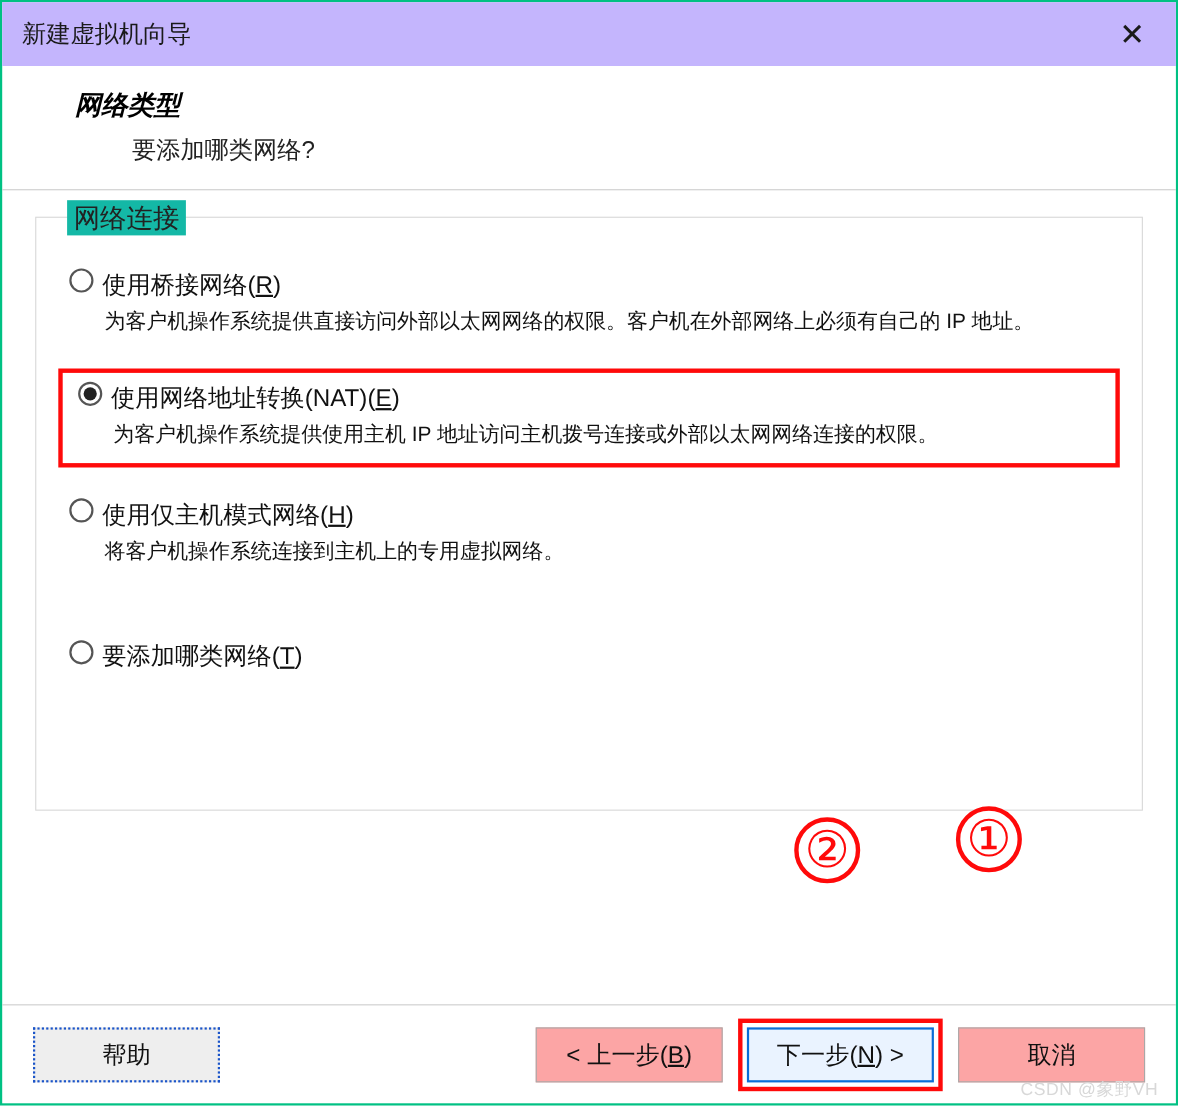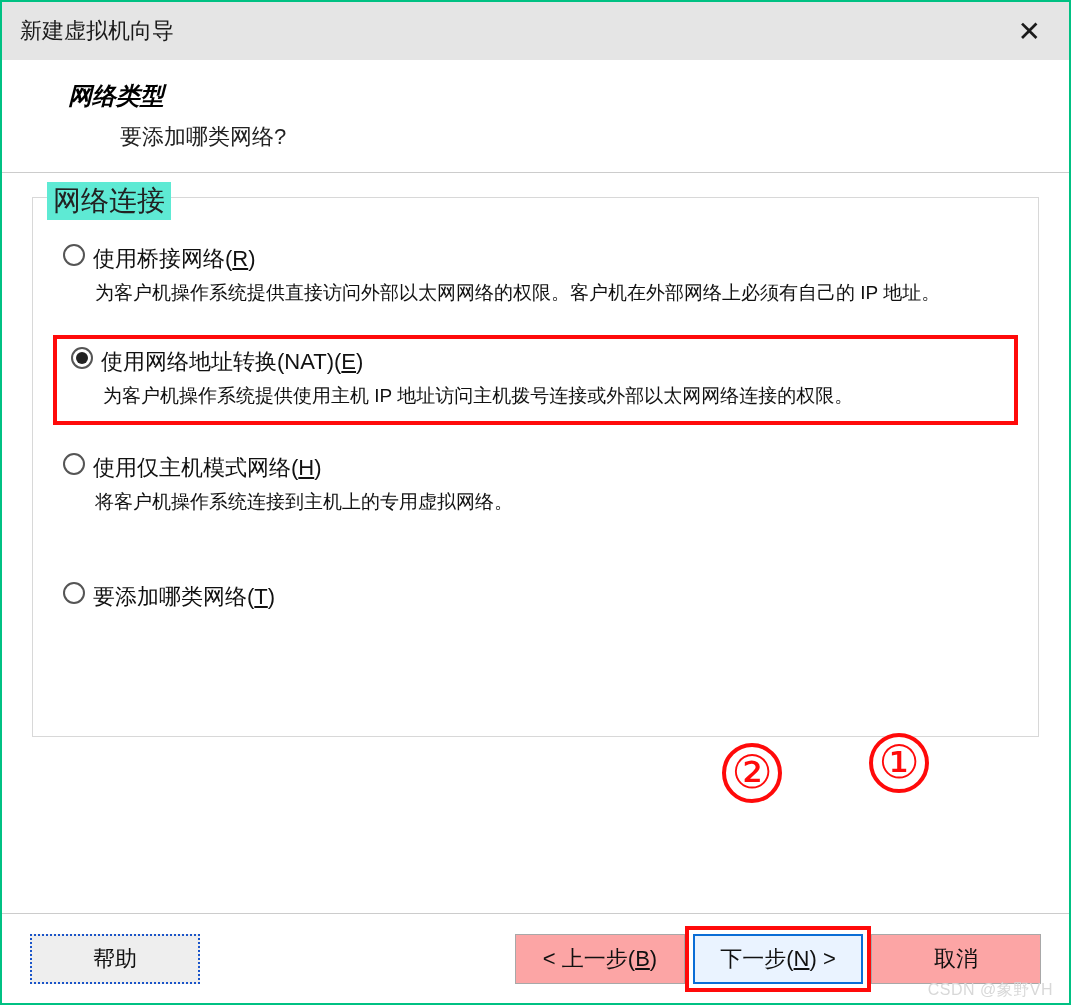--- a/index.html
+++ b/index.html
@@ -14,21 +14,21 @@
       width: 1071px;
       height: 1005px;
       background: #fff;
       border: 2px solid #00c183;
       display: flex;
       flex-direction: column;
       position: relative;
     }
     .titlebar {
       height: 58px;
-      background: #e5e5e5;
+      background: #c4b5fd;
       display: flex;
       align-items: center;
       padding: 0 18px;
       justify-content: space-between;
     }
     .titlebar-title {
       font-size: 22px;
       color: #1a1a1a;
       font-weight: 400;
     }
@@ -64,24 +64,24 @@
     }
     .fieldset {
       border: 1px solid #d8d8d8;
       padding: 46px 20px 34px 20px;
       position: relative;
       height: 540px;
     }
     .fieldset-legend {
       position: absolute;
       top: -16px;
-      left: 14px;
-      background: #5eead4;
+      left: 28px;
+      background: #14b8a6;
       padding: 0 6px;
-      font-size: 28px;
+      font-size: 24px;
       color: #222;
     }
     .radio-item {
       margin-bottom: 28px;
       padding-left: 10px;
     }
     .radio-row {
       display: flex;
       align-items: flex-start;
       cursor: pointer;
@@ -134,20 +134,21 @@
       line-height: 1;
     }
     .annot1 { top: 560px; right: 140px; }
     .annot2 { bottom: 110px; left: 720px; }
     .footer {
       height: 90px;
       border-top: 1px solid #ccc;
       display: flex;
       align-items: center;
       padding: 0 28px;
+      gap: 14px;
     }
     .footer-spacer { flex: 1; }
     .btn {
       height: 50px;
       min-width: 170px;
       background: #fca5a5;
       border: 1px solid #a8a8a8;
       font-size: 22px;
       color: #111;
       cursor: pointer;

